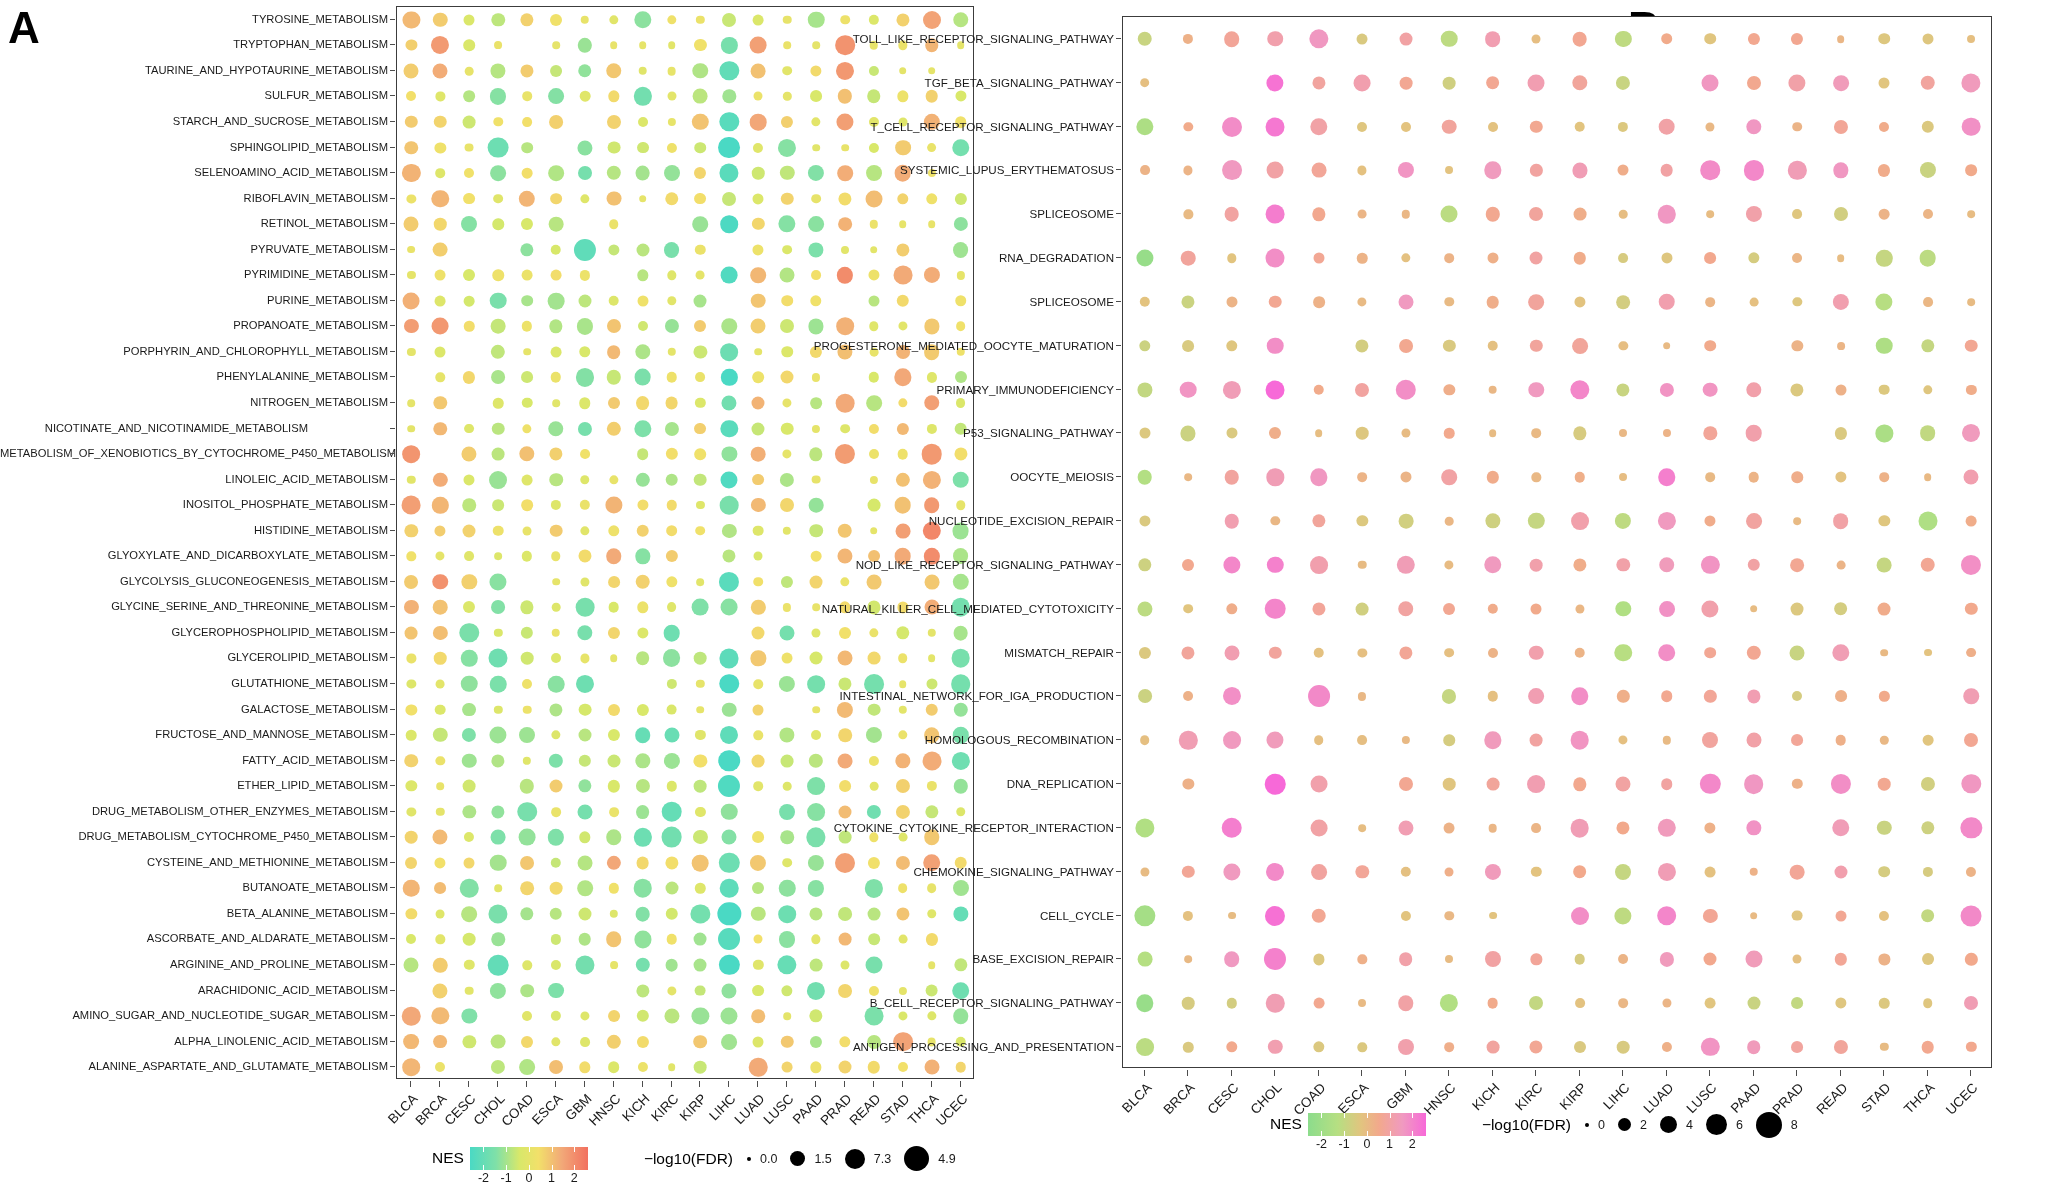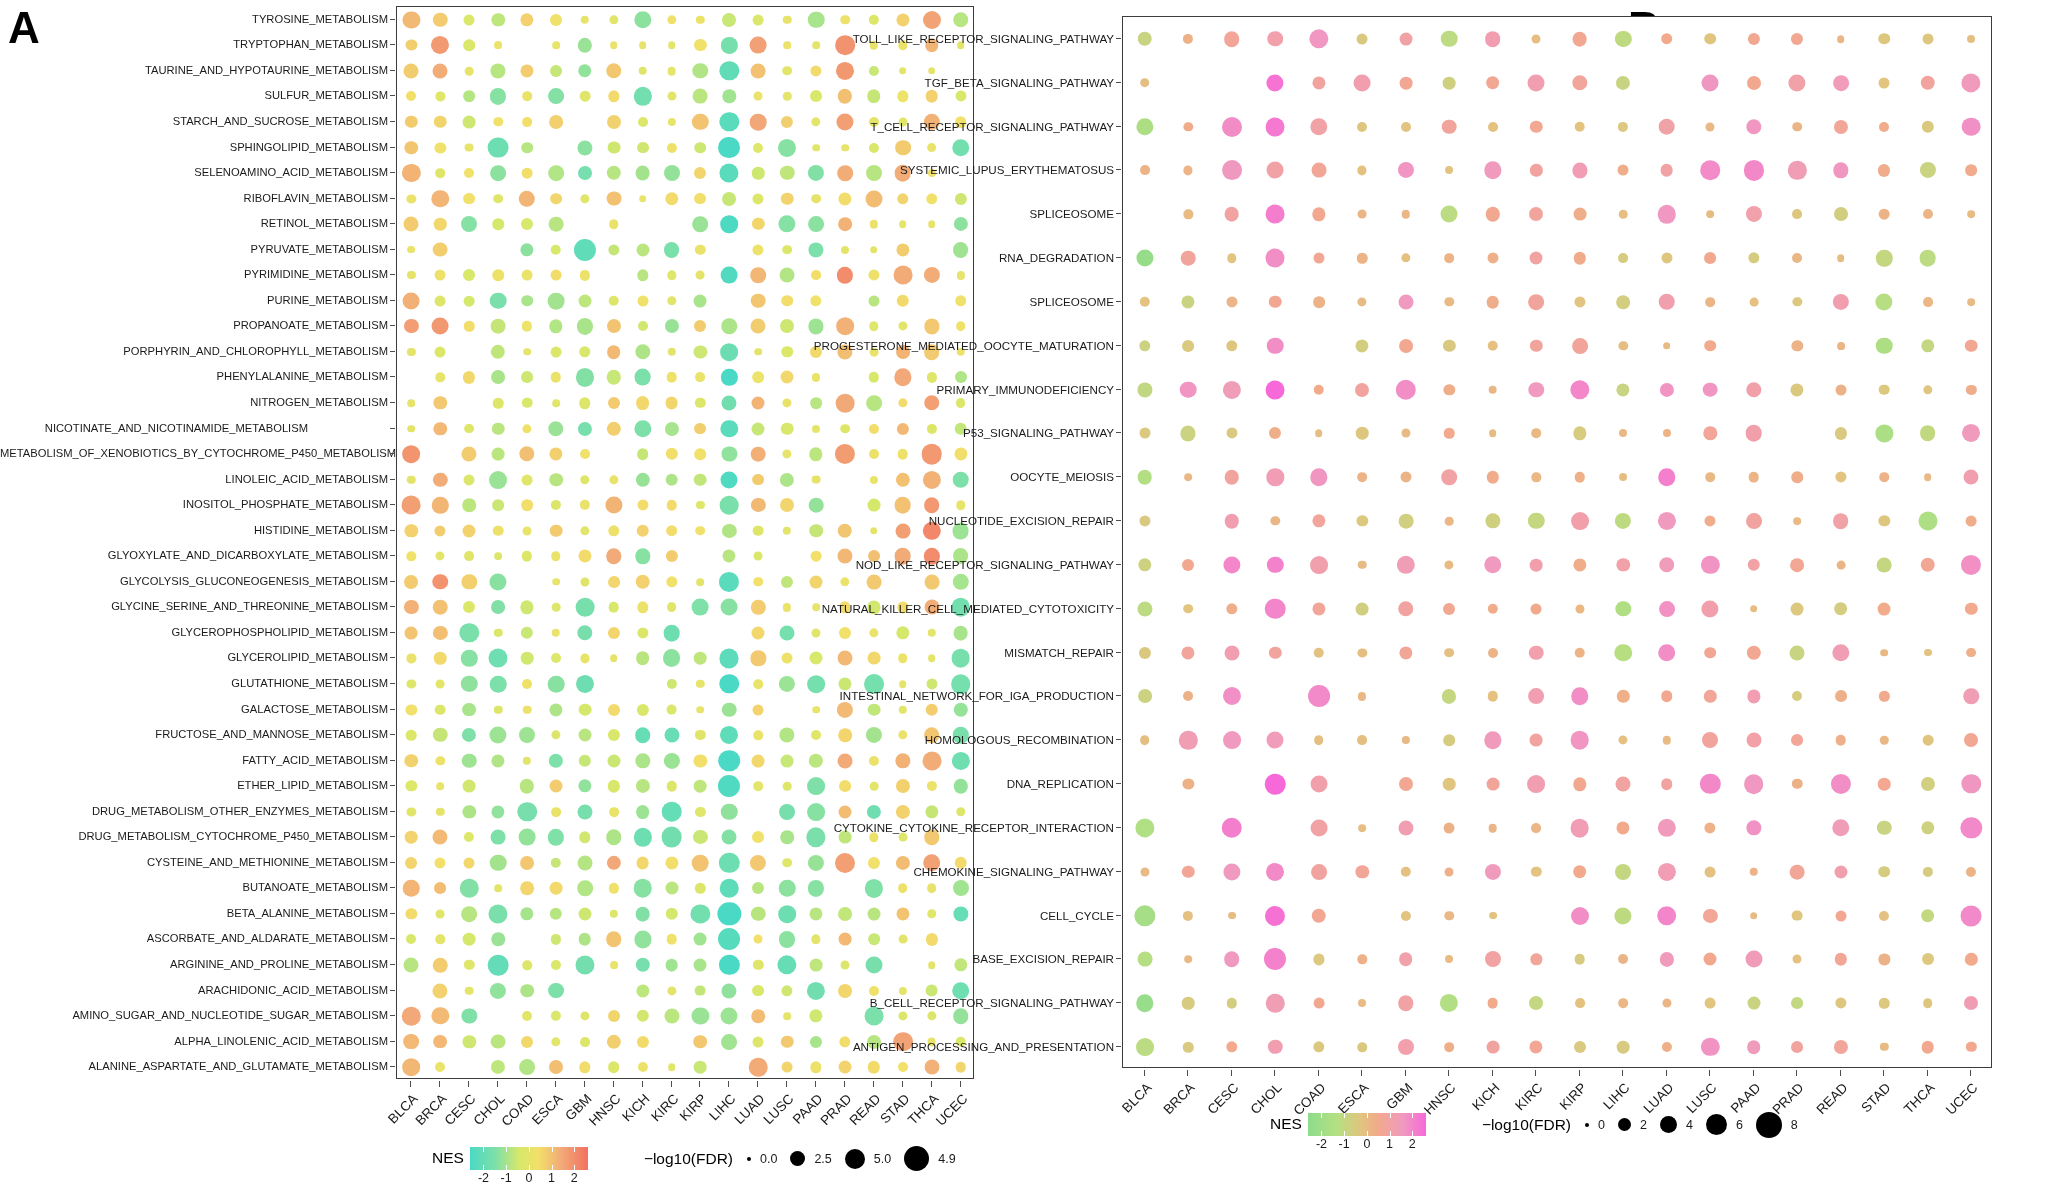--- a/index.html
+++ b/index.html
@@ -1091,25 +1091,25 @@
       </div>
     </div>
     <div class="size-legend" style="margin-left: 56px; margin-top: 0px; height: 23px;">
       <div class="sl-title" style="font-size: 15.5px;">−log10(FDR)</div>
     <div class="sl-item">
           <span class="sl-dot" style="width: 4px; height: 4px;"></span>
           <span class="sl-label" style="font-size: 12.5px;">0.0</span>
         </div>
         <div class="sl-item">
           <span class="sl-dot" style="width: 15px; height: 15px;"></span>
-          <span class="sl-label" style="font-size: 12.5px;">2.5</span>
+          <span class="sl-label" style="font-size: 12.5px;">1.5</span>
         </div>
         <div class="sl-item">
           <span class="sl-dot" style="width: 20px; height: 20px;"></span>
-          <span class="sl-label" style="font-size: 12.5px;">5.0</span>
+          <span class="sl-label" style="font-size: 12.5px;">7.3</span>
         </div>
         <div class="sl-item">
           <span class="sl-dot" style="width: 25px; height: 25px;"></span>
           <span class="sl-label" style="font-size: 12.5px;">4.9</span>
         </div>
       </div>
   </div>
 </div>
 
 <div class="panel" id="panel-b">

